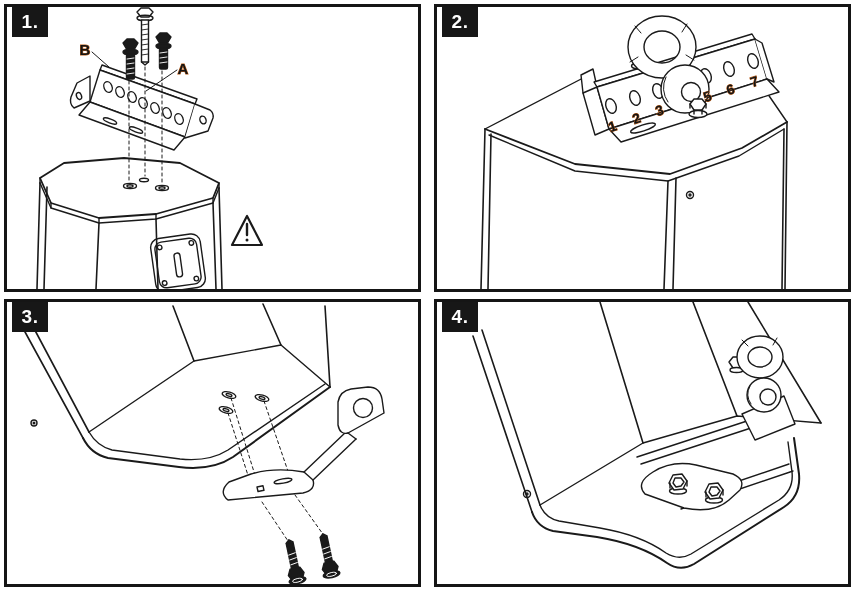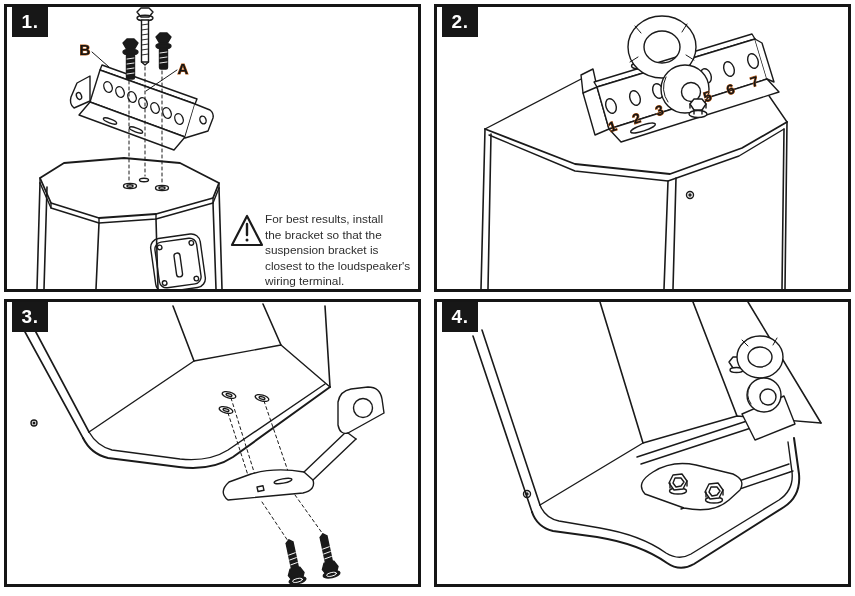--- a/index.html
+++ b/index.html
@@ -105,27 +105,20 @@
           <path d="M240,209 L225,238 L255,238 Z" stroke-width="2.2"></path>
           <path d="M240,217 L240,228" stroke-width="2.4"></path>
           <circle cx="240" cy="233" r="1.5" fill="#1a1a1a" stroke="none"></circle>
         </g>
       </g>
 
       <text class="cad-label" x="78" y="48" text-anchor="middle">B</text>
       <text class="cad-label" x="176" y="67" text-anchor="middle">A</text>
     </svg>
 
-    <div class="warn-text">
-      <div>For best results, install</div>
-      <div>the bracket so that the</div>
-      <div>suspension bracket is</div>
-      <div>closest to the loudspeaker's</div>
-      <div>wiring terminal.</div>
-    </div>
   </div>
 
   <div class="panel pos2">
     <div class="badge">2.</div>
 
     <svg class="art" viewBox="0 0 411 282">
       <g stroke="#1a1a1a" fill="none" stroke-width="1.4" stroke-linejoin="round" stroke-linecap="round">
 
         <g>
           <path d="M48,122 L148,70"></path>

